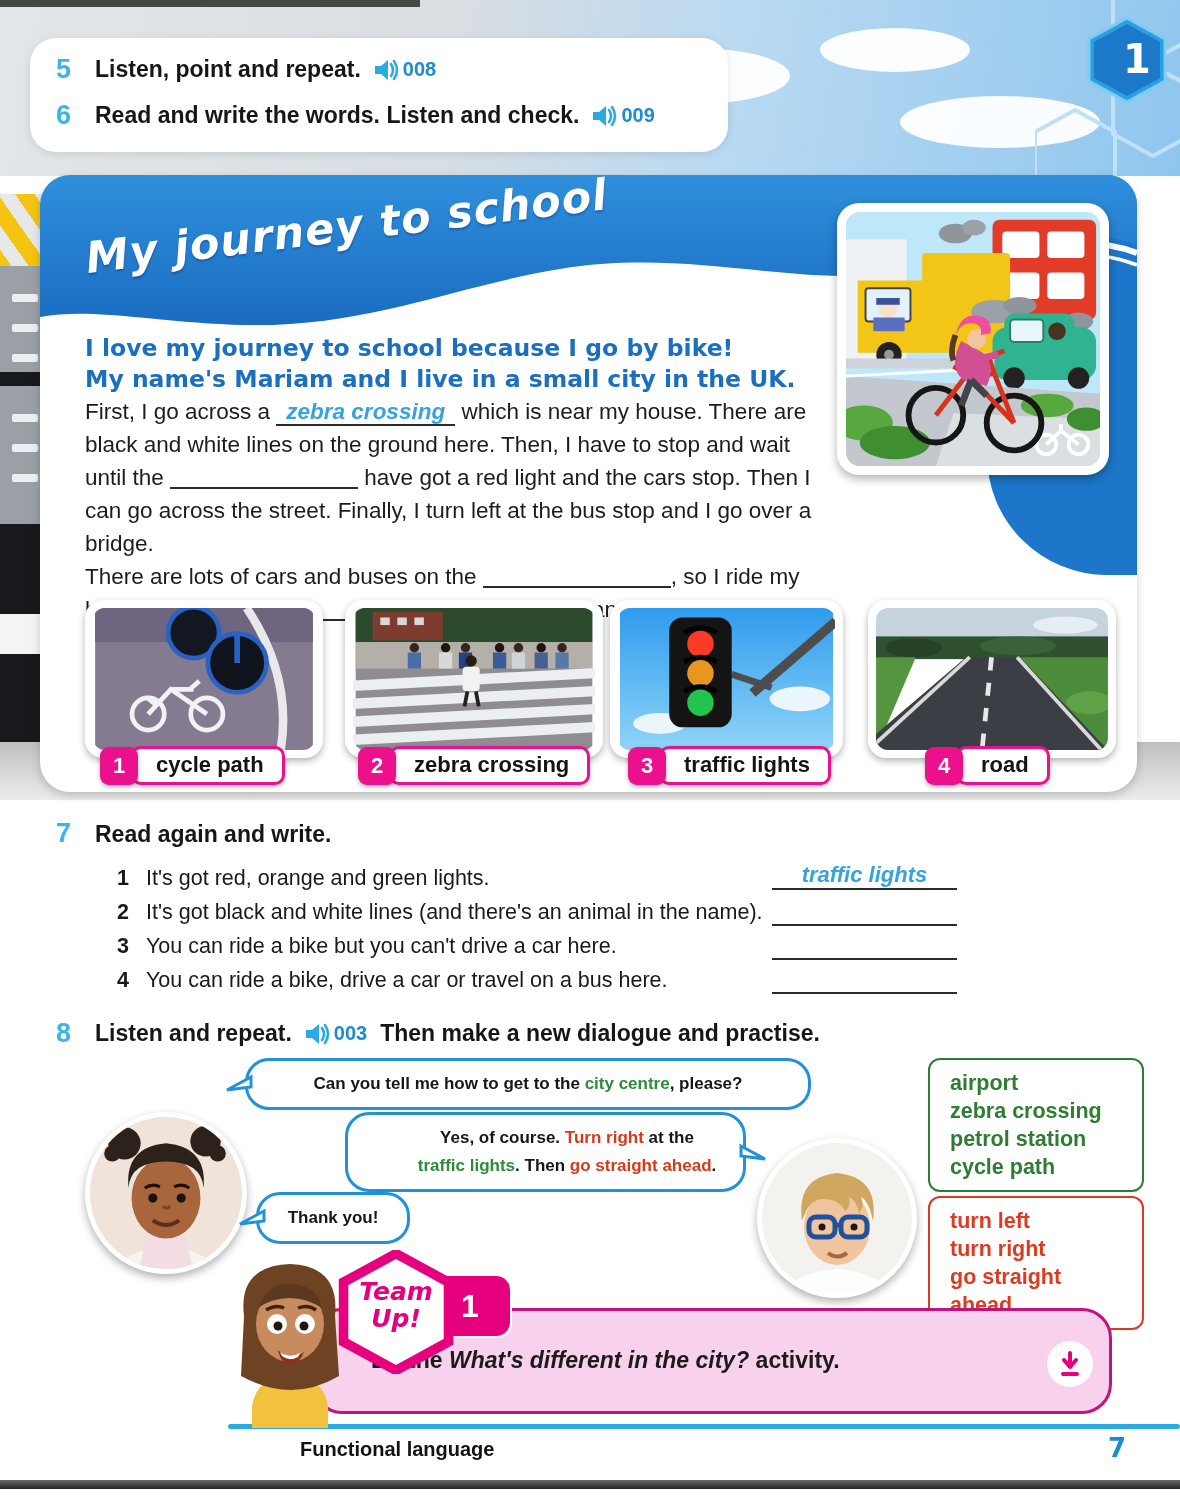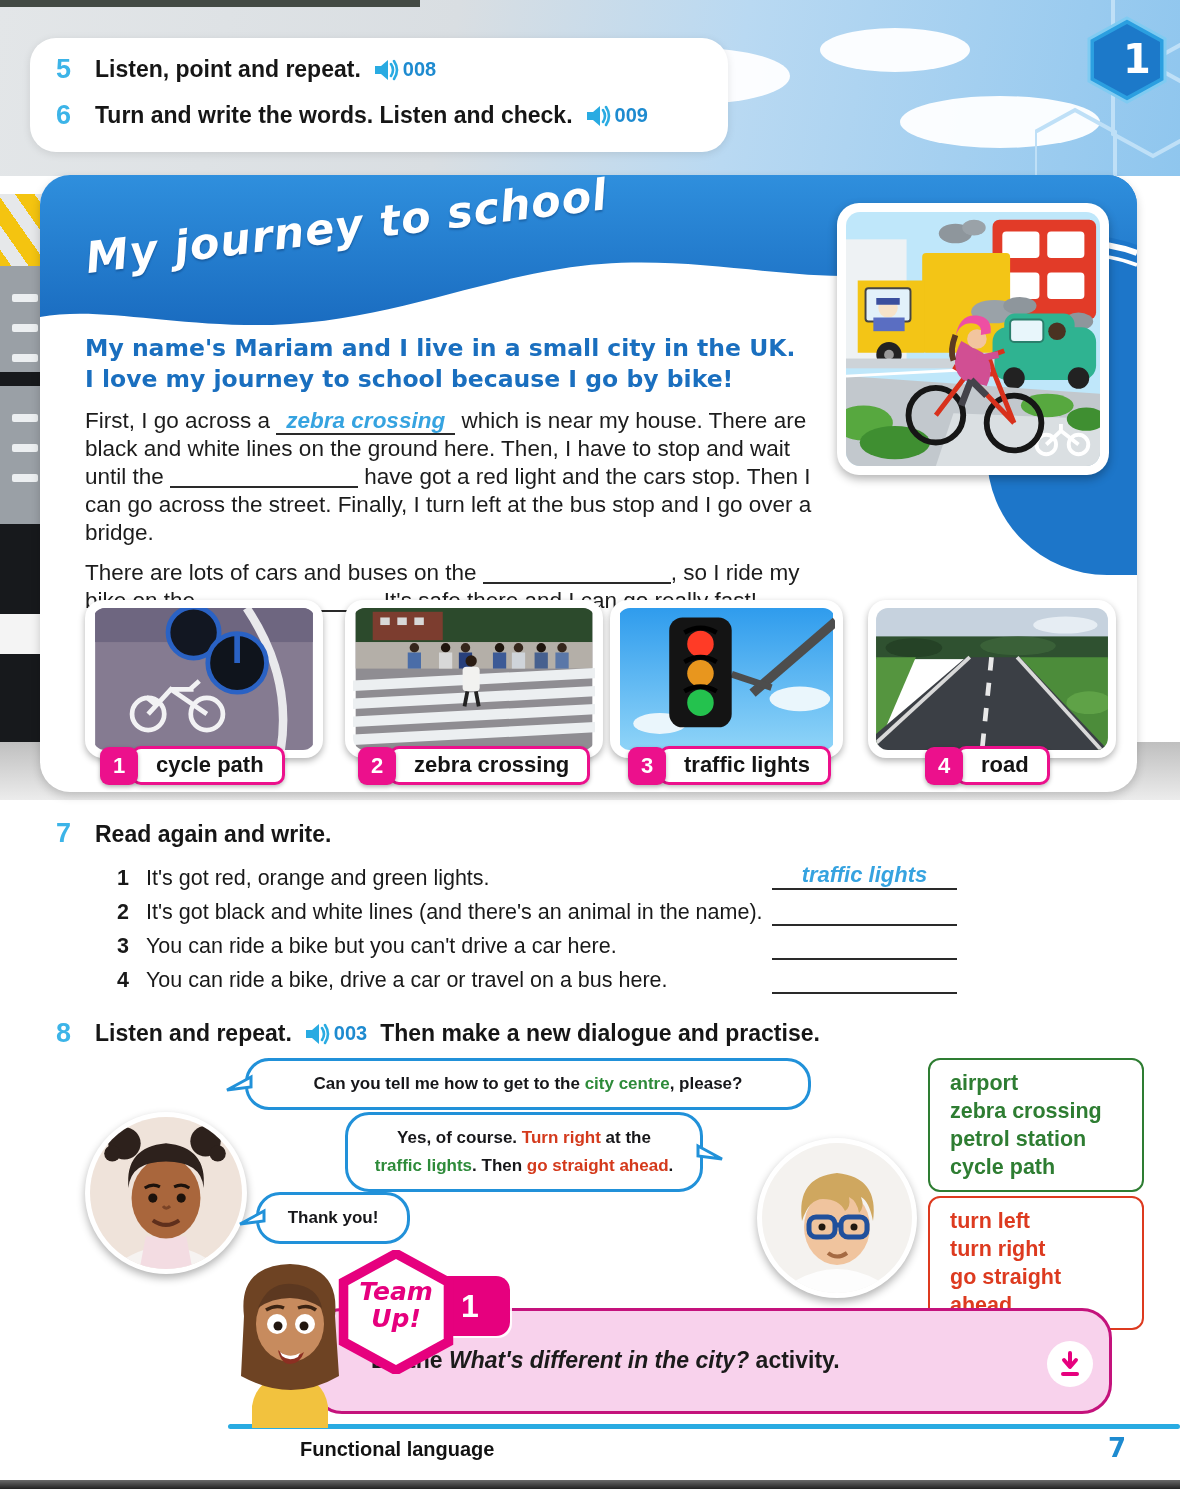--- a/index.html
+++ b/index.html
@@ -43,21 +43,21 @@
          border-bottom-left-radius:120px;}
   .panel-title{position:absolute;left:44px;top:26px;transform:rotate(-7deg);
       font-family:"DejaVu Sans",sans-serif;font-style:italic;font-weight:bold;
       font-size:43px;color:#fff;letter-spacing:1px;text-shadow:0 2px 2px rgba(0,40,90,.35);}
   .illus-card{position:absolute;right:28px;top:28px;width:272px;height:272px;background:#fff;
       border-radius:22px;box-shadow:0 4px 10px rgba(0,0,0,.30);padding:9px;box-sizing:border-box;}
   .illus-card svg{border-radius:14px;display:block;}
   .reading{position:absolute;left:45px;top:158px;width:737px;}
   .intro{font-size:23.5px;line-height:31px;font-weight:bold;color:#1a6fbf;
       font-family:"DejaVu Sans",sans-serif;}
-  .rpara{margin-top:12px;font-size:22.5px;line-height:28px;color:#1c1c1c;}
+  .rpara{font-size:22.5px;line-height:33px;color:#1c1c1c;}
   .blank{display:inline-block;border-bottom:2.5px solid #2a2a2a;height:20px;vertical-align:-4px;}
   .answer{color:#36a3e0;font-style:italic;font-weight:600;border-bottom:2.5px solid #2a2a2a;
       padding:0 10px;}
 
   
   .pcard{background:#fff;border-radius:18px;padding:8px;box-shadow:0 3px 7px rgba(0,0,0,.30);z-index:3;}
   .pcard svg{display:block;border-radius:12px;}
   .plabel{display:flex;align-items:center;z-index:5;}
   .pnum{width:38px;height:38px;background:#ec108c;border-radius:9px;color:#fff;font-weight:bold;
         font-size:22px;display:flex;align-items:center;justify-content:center;
@@ -138,21 +138,21 @@
       <span class="audio">
         <svg width="25" height="22" viewBox="0 0 25 22">
           <polygon points="1,7 7,7 14,1 14,21 7,15 1,15" fill="#29abe2"></polygon>
           <path d="M17,5 Q21,11 17,17 M20,2 Q26,11 20,20" stroke="#29abe2" stroke-width="2.6" fill="none" stroke-linecap="round"></path>
         </svg>
         <span class="audio-num">008</span>
       </span>
     </div>
     <div class="instr-row" style="top:62px;">
       <span class="exnum">6</span>
-      <span class="instr-text">Turn and write the words. Listen and check.</span>
+      <span class="instr-text">Read and write the words. Listen and check.</span>
       <span class="audio">
         <svg width="25" height="22" viewBox="0 0 25 22">
           <polygon points="1,7 7,7 14,1 14,21 7,15 1,15" fill="#29abe2"></polygon>
           <path d="M17,5 Q21,11 17,17 M20,2 Q26,11 20,20" stroke="#29abe2" stroke-width="2.6" fill="none" stroke-linecap="round"></path>
         </svg>
         <span class="audio-num">009</span>
       </span>
     </div>
   </div>
 
@@ -233,22 +233,22 @@
         <path d="M134,150 L156,146" stroke="#d14f93" stroke-width="7"></path>
         <path d="M128,172 L118,198 M128,172 L144,188" stroke="#44434a" stroke-width="7"></path>
         <circle cx="134" cy="130" r="10" fill="#f2c59e"></circle>
         <path d="M112,128 q4,-24 22,-22 q16,2 14,18 l-10,2 q2,-12 -10,-12 q-12,0 -16,14 z" fill="#ee4fa3"></path>
         <path d="M112,126 q-6,16 -2,26" stroke="#5c3a22" stroke-width="6" fill="none"></path>
       </svg>
     </div>
 
     <div class="reading">
       <div class="intro">
+        <div>I love my journey to school because I go by bike!</div>
         <div>My name's Mariam and I live in a small city in the UK.</div>
-        <div>I love my journey to school because I go by bike!</div>
       </div>
       <div class="rpara">
         <span>First, I go across a</span>
         <span class="answer">zebra crossing</span>
         <span>which is near my house. There are black and white lines on the ground here. Then, I have to stop and wait until the</span>
         <span class="blank" style="width:188px;"></span>
         <span>have got a red light and the cars stop. Then I can go across the street. Finally, I turn left at the bus stop and I go over a bridge.</span>
       </div>
       <div class="rpara">
         <span>There are lots of cars and buses on the</span>
@@ -401,21 +401,21 @@
     <span class="instr-text">Then make a new dialogue and practise.</span>
   </div>
 
   <div class="bubble" style="left:245px;top:1058px;width:560px;height:46px;">
     <svg class="abs" style="left:-23px;top:13px;" width="28" height="24">
       <polygon points="26,3 2,16 26,13" fill="#fff" stroke="#2191d9" stroke-width="3"></polygon>
       </svg>
     <span><span>Can you tell me how to get to the </span><span class="grn">city centre</span><span>, please?</span></span>
   </div>
 
-  <div class="bubble" style="left:345px;top:1112px;width:352px;height:74px;flex-direction:column;">
+  <div class="bubble" style="left:345px;top:1112px;width:352px;height:74px;flex-direction:column;padding-left:43px;">
     <svg class="abs" style="right:-24px;top:28px;" width="28" height="24">
       <polygon points="2,3 26,16 2,13" fill="#fff" stroke="#2191d9" stroke-width="3"></polygon>
       </svg>
     <div><span>Yes, of course. </span><span class="red">Turn right</span><span> at the</span></div>
     <div><span class="grn">traffic lights</span><span>. Then </span><span class="red">go straight ahead</span><span>.</span></div>
   </div>
 
   <div class="bubble" style="left:256px;top:1192px;width:148px;height:46px;justify-content:center;">
     <svg class="abs" style="left:-21px;top:13px;" width="28" height="24">
       <polygon points="26,3 2,16 26,13" fill="#fff" stroke="#2191d9" stroke-width="3"></polygon>

